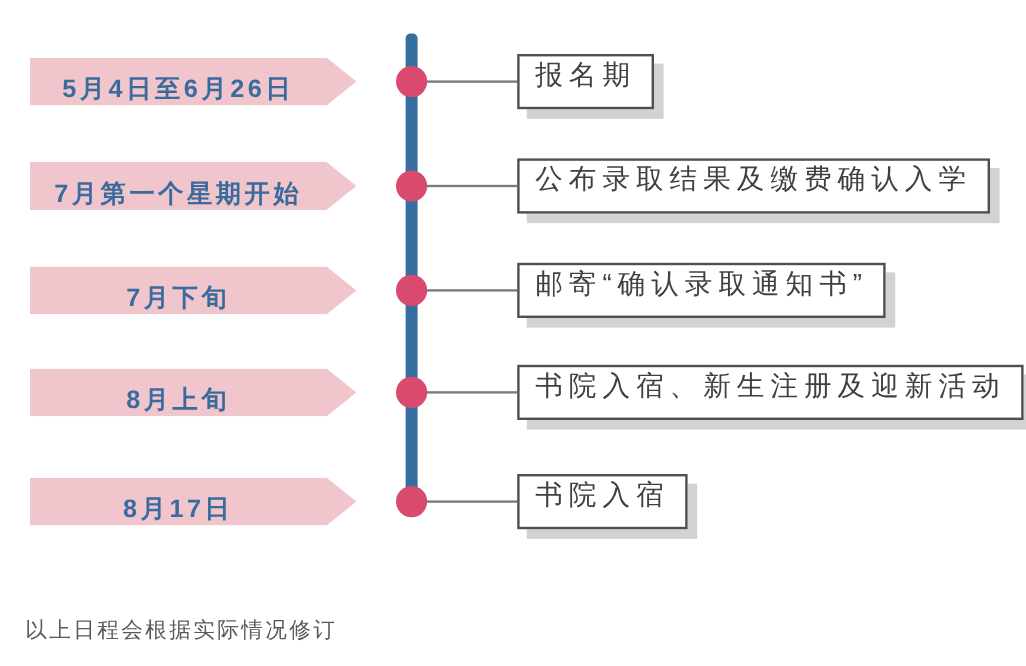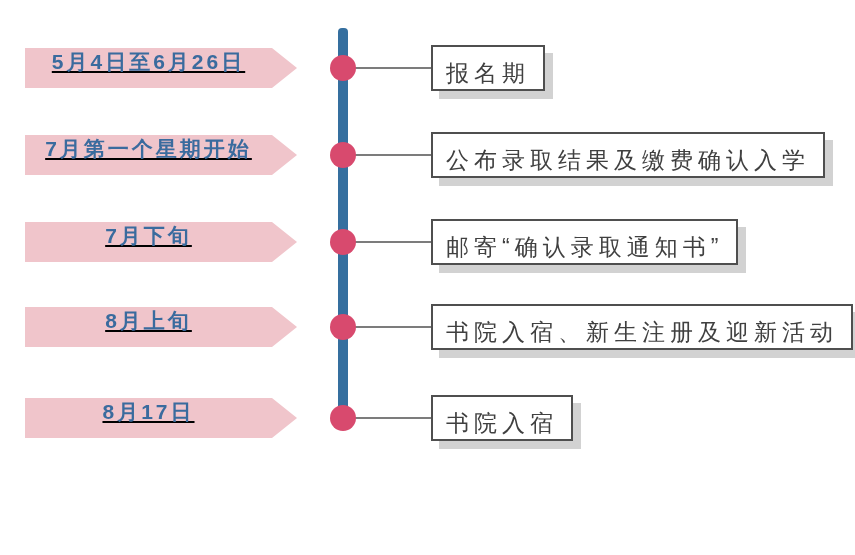--- a/index.html
+++ b/index.html
@@ -31,25 +31,24 @@
 
   .arrow {
     position: absolute;
     left: 25px;
     top: calc(var(--cy) - 20px);
     width: 272px;
     height: 40px;
     background: var(--arrow_bg, #f0c5cb);
     clip-path: polygon(0 0, calc(100% - 25px) 0, 100% 50%, calc(100% - 25px) 100%, 0 100%);
     display: flex;
-    align-items: flex-start;
+    align-items: flex-end;
     justify-content: center;
     padding-right: 25px;
     z-index: 2;
-    text-decoration: underline;
   }
   .arrow span {
     font-size: 21px;
     font-weight: bold;
     letter-spacing: 3px;
     color: var(--arrow_text, #3a6b9e);
     white-space: nowrap;
   }
 
   .dot {
@@ -75,21 +74,21 @@
 
   .event-box {
     position: absolute;
     left: 431px;
     top: calc(var(--cy) - 23px);
     height: 46px;
     background: #ffffff;
     border: 2px solid var(--box_border, #4f4f4f);
     box-shadow: 8px 8px 0 var(--shadow, #d2d2d2);
     display: inline-flex;
-    align-items: flex-end;
+    align-items: flex-start;
     padding: 0 13px;
     z-index: 2;
   }
   .event-box span {
     font-size: 23px;
     font-weight: 400;
     letter-spacing: 5px;
     color: var(--box_text, #404040);
     white-space: nowrap;
   }
@@ -159,14 +158,15 @@
     <div class="arrow">
       <span>8月17日</span>
     </div>
     <div class="connector"></div>
     <div class="dot"></div>
     <div class="event-box">
       <span>书院入宿</span>
     </div>
   </div>
 
+  <div class="note">以上日程会根据实际情况修订</div>
 
 </div>
 
 </body></html>

